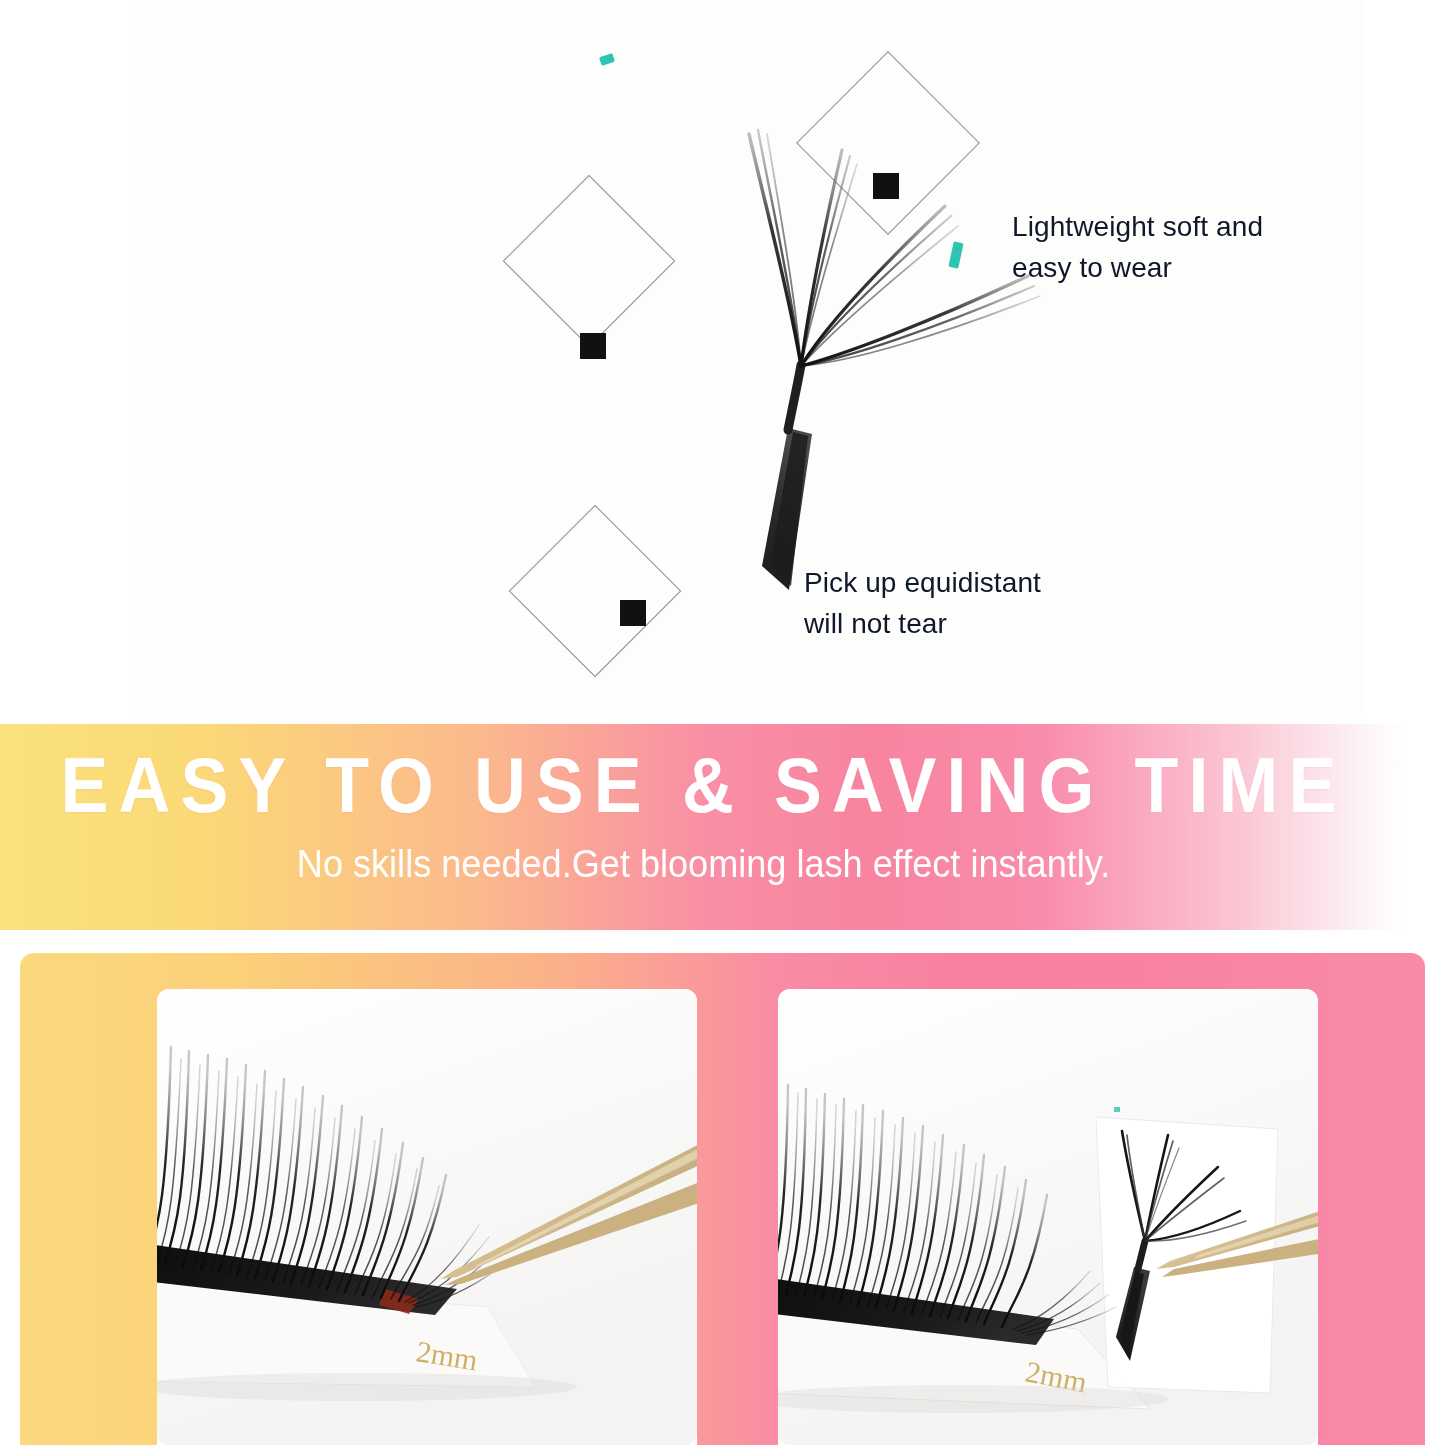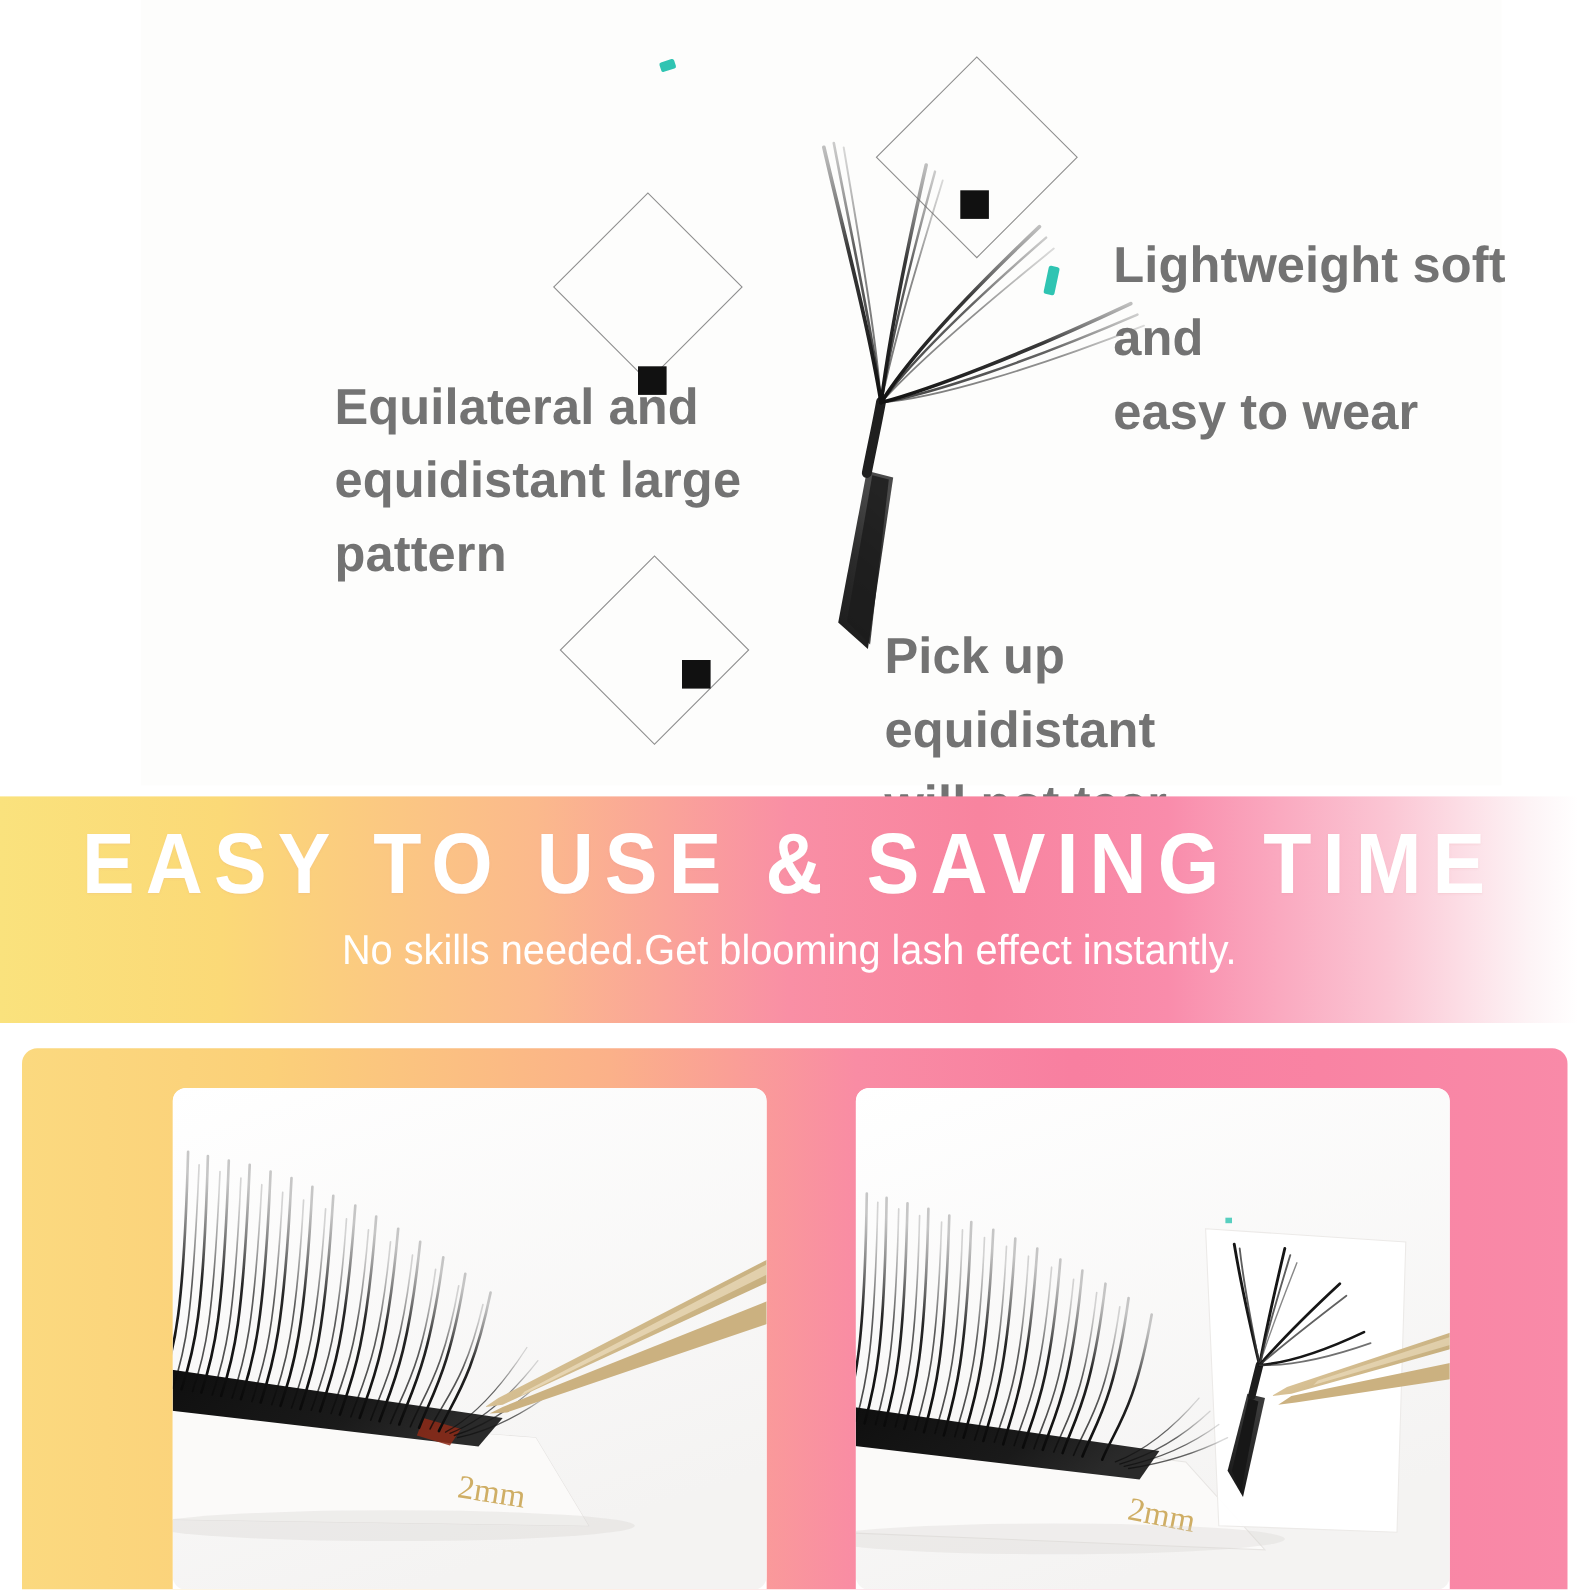--- a/index.html
+++ b/index.html
@@ -53,24 +53,24 @@
   .dot-marker {
     position: absolute;
     width: 26px;
     height: 26px;
     background: #111111;
   }
 
   
   .callout {
     position: absolute;
-    color: #737373;
-    font-size: 46px;
+    color: #0f172a;
+    font-size: 28px;
     line-height: 1.46;
-    font-weight: 700;
+    font-weight: 400;
     letter-spacing: 0.1px;
     white-space: pre-line;
   }
   #callout-left   { left: 176px; top: 336px; width: 470px; }
   #callout-right  { left: 884px; top: 207px; width: 420px; }
   #callout-bottom { left: 676px; top: 563px; width: 400px; }
 
   
   .teal-fleck {
     position: absolute;
@@ -88,21 +88,20 @@
         #fae27d 0%,
         #fbd977 14%,
         #fbb98c 34%,
         #f98fa5 50%,
         #f8849f 62%,
         #f98cab 74%,
         #fbc6d4 88%,
         #fdf4f6 97%,
         #ffffff 100%);
     overflow: hidden;
-    padding-left: 28px;
   }
   #banner-title {
     position: absolute;
     left: 0;
     right: 0;
     top: 22px;
     text-align: center;
     color: #ffffff;
     font-size: 78px;
     font-weight: 700;
@@ -208,22 +207,20 @@
           <path d="M203 336 C 248 324, 332 292, 430 246" stroke-width="3.3"></path>
           <path d="M203 336 C 250 328, 336 299, 436 256" stroke-width="2.3" opacity="0.78"></path>
           <path d="M203 336 C 252 332, 340 306, 442 266" stroke-width="1.7" opacity="0.55"></path>
         </g>
       </svg>
     </div>
 
     <div class="teal-fleck" style="left:472px; top:55px; width:14px; height:9px; transform:rotate(-18deg); border-radius:2px;"></div>
     <div class="teal-fleck" style="left:823px; top:242px; width:10px; height:26px; transform:rotate(12deg); border-radius:2px;"></div>
 
-    <div class="callout" id="callout-left">Equilateral and
-equidistant large pattern</div>
 
     <div class="callout" id="callout-right">Lightweight soft and
 easy to wear</div>
 
     <div class="callout" id="callout-bottom">Pick up equidistant
 will not tear</div>
   </div>
 </div>
 
 <div id="banner">

